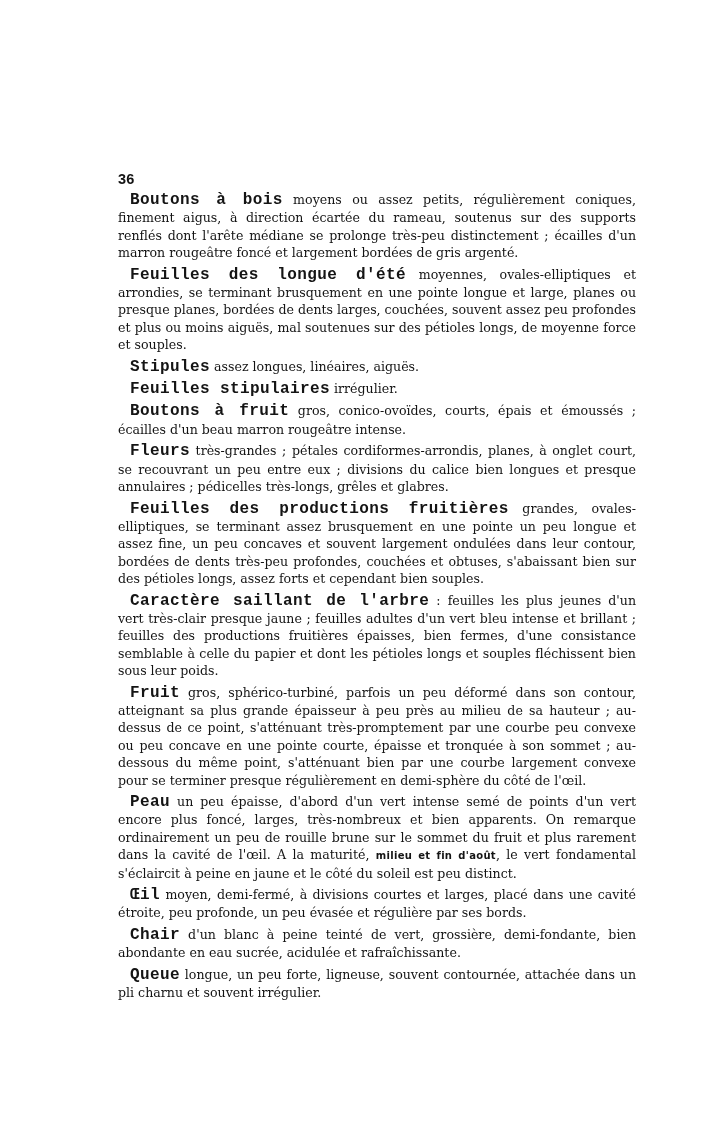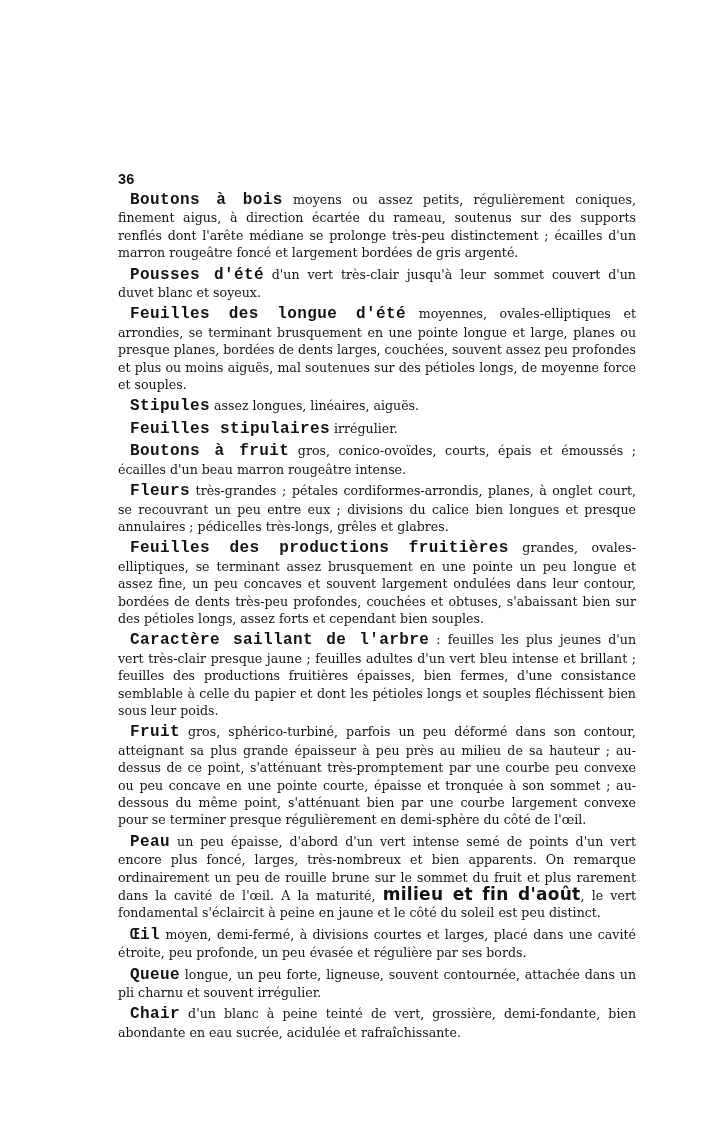--- a/index.html
+++ b/index.html
@@ -55,36 +55,35 @@
     }
     .para .term {
       font-family: Liberation Mono, monospace;
       font-weight: bold;
       font-size: 16px;
       letter-spacing: 0.4px;
     }
     .para .inline-bold {
       font-family: "DejaVu Sans", sans-serif;
       font-weight: bold;
-      font-size: 17px;
+      font-size: 10px;
       letter-spacing: 0.3px;
       margin-top: 17px;
     }
   </style>
 </head>
 <body>
 
 <div class="page">
   <div class="running-head">
     <span class="folio">36</span>
   </div>
 
   <p class="para"><span class="term">Boutons à bois</span><span> moyens ou assez petits, régulièrement coniques, finement aigus, à direction écartée du rameau, soutenus sur des supports renflés dont l'arête médiane se prolonge très-peu distinctement ; écailles d'un marron rougeâtre foncé et largement bordées de gris argenté.</span></p>
 
-  <p class="para"><span class="term">Pousses d'été</span><span> d'un vert très-clair jusqu'à leur sommet couvert d'un duvet blanc et soyeux.</span></p>
 
   <p class="para"><span class="term">Feuilles des longue d'été</span><span> moyennes, ovales-elliptiques et arrondies, se terminant brusquement en une pointe longue et large, planes ou presque planes, bordées de dents larges, couchées, souvent assez peu profondes et plus ou moins aiguës, mal soutenues sur des pétioles longs, de moyenne force et souples.</span></p>
 
   <p class="para"><span class="term">Stipules</span><span> assez longues, linéaires, aiguës.</span></p>
 
   <p class="para"><span class="term">Feuilles stipulaires</span><span> irrégulier.</span></p>
 
   <p class="para"><span class="term">Boutons à fruit</span><span> gros, conico-ovoïdes, courts, épais et émoussés ; écailles d'un beau marron rougeâtre intense.</span></p>
 
   <p class="para"><span class="term">Fleurs</span><span> très-grandes ; pétales cordiformes-arrondis, planes, à onglet court, se recouvrant un peu entre eux ; divisions du calice bien longues et presque annulaires ; pédicelles très-longs, grêles et glabres.</span></p>
@@ -92,16 +91,16 @@
   <p class="para"><span class="term">Feuilles des productions fruitières</span><span> grandes, ovales-elliptiques, se terminant assez brusquement en une pointe un peu longue et assez fine, un peu concaves et souvent largement ondulées dans leur contour, bordées de dents très-peu profondes, couchées et obtuses, s'abaissant bien sur des pétioles longs, assez forts et cependant bien souples.</span></p>
 
   <p class="para"><span class="term">Caractère saillant de l'arbre</span><span> : feuilles les plus jeunes d'un vert très-clair presque jaune ; feuilles adultes d'un vert bleu intense et brillant ; feuilles des productions fruitières épaisses, bien fermes, d'une consistance semblable à celle du papier et dont les pétioles longs et souples fléchissent bien sous leur poids.</span></p>
 
   <p class="para"><span class="term">Fruit</span><span> gros, sphérico-turbiné, parfois un peu déformé dans son contour, atteignant sa plus grande épaisseur à peu près au milieu de sa hauteur ; au-dessus de ce point, s'atténuant très-promptement par une courbe peu convexe ou peu concave en une pointe courte, épaisse et tronquée à son sommet ; au-dessous du même point, s'atténuant bien par une courbe largement convexe pour se terminer presque régulièrement en demi-sphère du côté de l'œil.</span></p>
 
   <p class="para"><span class="term">Peau</span><span> un peu épaisse, d'abord d'un vert intense semé de points d'un vert encore plus foncé, larges, très-nombreux et bien apparents. On remarque ordinairement un peu de rouille brune sur le sommet du fruit et plus rarement dans la cavité de l'œil. A la maturité, </span><span class="inline-bold">milieu et fin d'août</span><span>, le vert fondamental s'éclaircit à peine en jaune et le côté du soleil est peu distinct.</span></p>
 
   <p class="para"><span class="term">Œil</span><span> moyen, demi-fermé, à divisions courtes et larges, placé dans une cavité étroite, peu profonde, un peu évasée et régulière par ses bords.</span></p>
 
+  <p class="para"><span class="term">Chair</span><span> d'un blanc à peine teinté de vert, grossière, demi-fondante, bien abondante en eau sucrée, acidulée et rafraîchissante.</span></p>
+
   <p class="para"><span class="term">Queue</span><span> longue, un peu forte, ligneuse, souvent contournée, attachée dans un pli charnu et souvent irrégulier.</span></p>
-
-  <p class="para"><span class="term">Chair</span><span> d'un blanc à peine teinté de vert, grossière, demi-fondante, bien abondante en eau sucrée, acidulée et rafraîchissante.</span></p>
 </div>
 
 </body></html>

